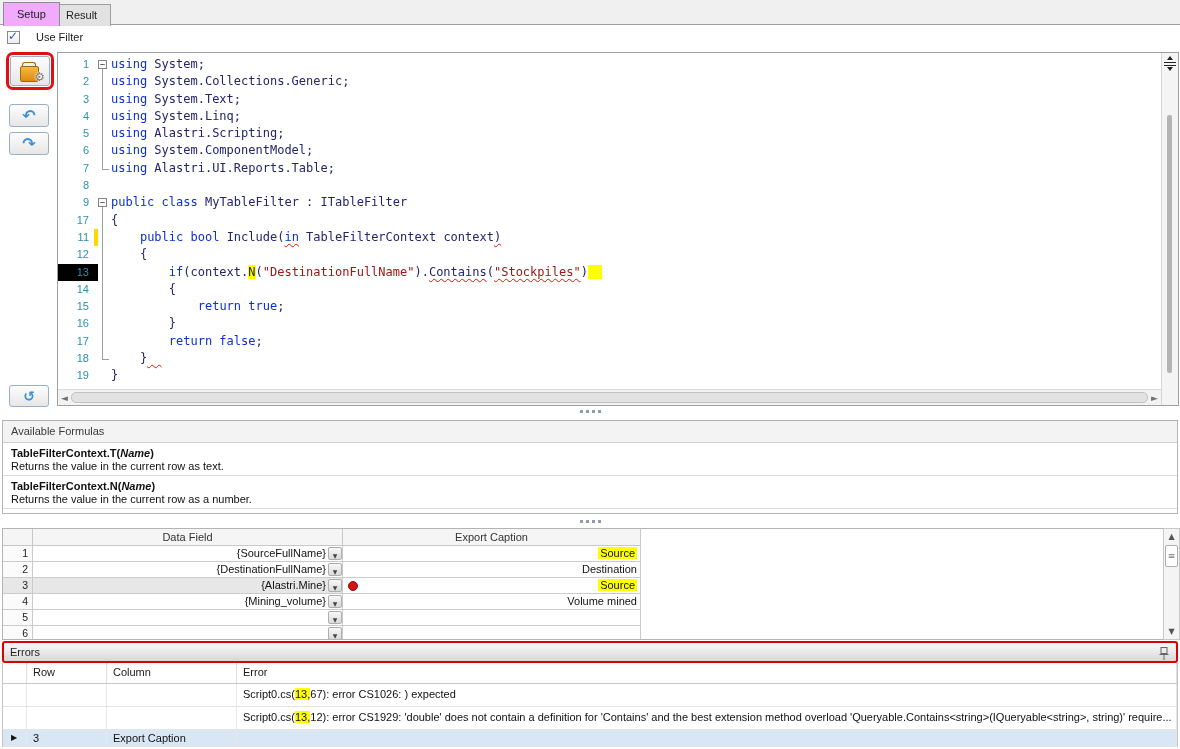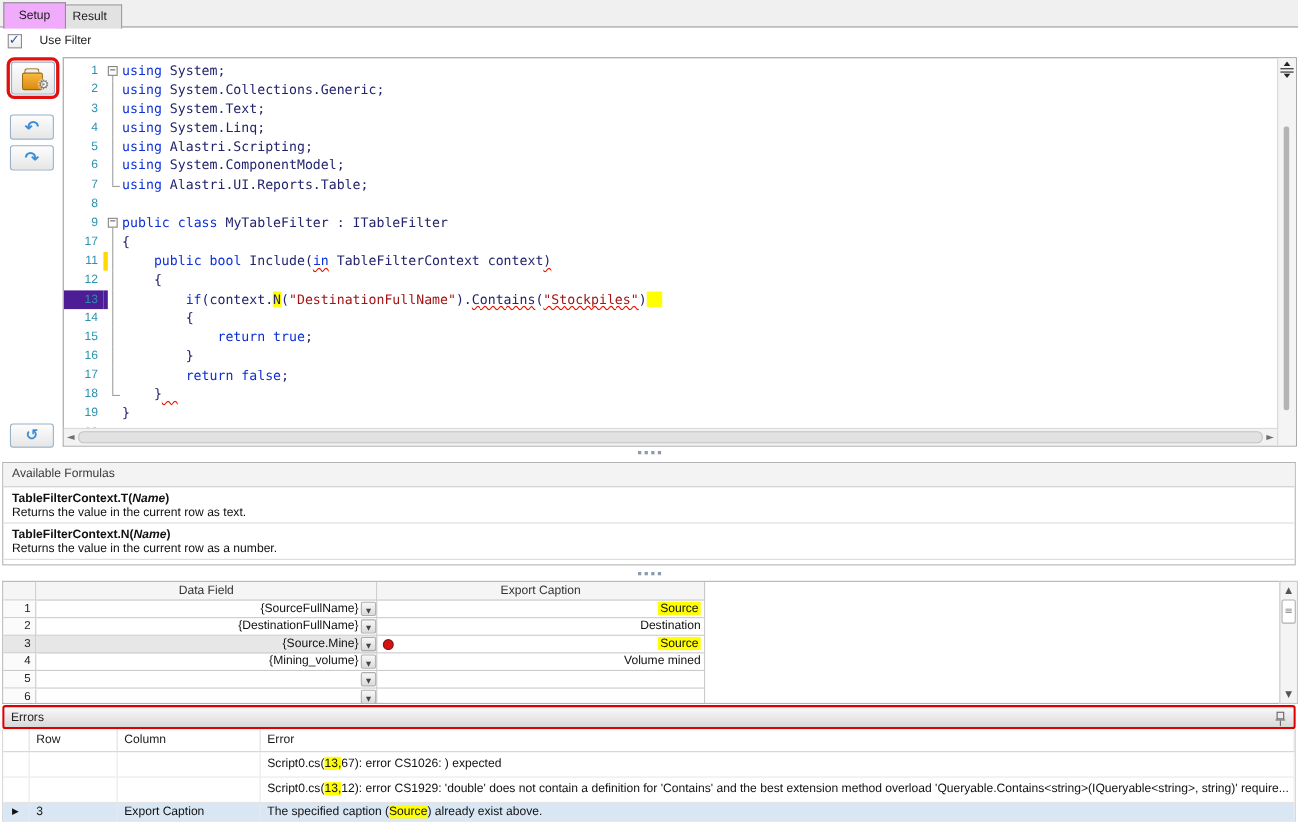--- a/index.html
+++ b/index.html
@@ -38,21 +38,21 @@
   .arrow-ic{font-family:"DejaVu Sans",sans-serif;font-size:16px;color:#3f8fd6;font-weight:bold;line-height:1;}
 
   
   .editor{position:absolute;left:57px;top:52px;width:1122px;height:354px;box-sizing:border-box;
           border:1px solid #a0a0a0;background:#ffffff;}
   .lines{position:absolute;left:0;top:0;width:1103px;height:336px;overflow:hidden;padding-top:3px;box-sizing:border-box;}
   .cline{display:flex;height:17.3px;align-items:stretch;}
   .ln{width:36px;text-align:right;padding-right:5px;box-sizing:border-box;color:#2b91af;
       font-size:11px;line-height:17.3px;flex:none;}
   .mark{width:4px;flex:none;}
-  .num-hl{background:#4c1d95;}
+  .num-hl{background:#000000;}
   .mark-hl{background:#ffd800;}
   .fold{width:13px;flex:none;position:relative;}
   .fold-box{position:absolute;left:0;top:4px;width:9px;height:9px;box-sizing:border-box;border:1px solid #848484;
       background:#fcfcfc;font-size:9px;line-height:7px;text-align:center;color:#333;
       font-family:"DejaVu Sans Mono",monospace;z-index:2;}
   .fold-v,.fold-vb{position:absolute;left:4px;top:0;bottom:0;width:1px;background:#9f9f9f;}
   .fold-vb{top:13px;}
   .fold-l{position:absolute;left:4px;top:0;height:9px;width:1px;background:#9f9f9f;}
   .fold-l::after{content:"";position:absolute;left:0;top:9px;width:7px;height:1px;background:#9f9f9f;}
   .codetext{white-space:pre;font-family:"DejaVu Sans Mono",monospace;font-size:12px;line-height:17.3px;}
@@ -394,21 +394,21 @@
         <div class="g-row">
           <div class="c0">2</div>
           <div class="cf">{DestinationFullName}</div>
           <div class="cdd">
             <div class="ddbtn"><span>▼</span></div>
           </div>
           <div class="cc"><span>Destination</span></div>
         </div>
         <div class="g-row sel">
           <div class="c0">3</div>
-          <div class="cf">{Source.Mine}</div>
+          <div class="cf">{Alastri.Mine}</div>
           <div class="cdd">
             <div class="ddbtn"><span>▼</span></div>
           </div>
           <div class="cc"><span class="err-dot"></span><span class="cap-hl">Source</span></div>
         </div>
         <div class="g-row">
           <div class="c0">4</div>
           <div class="cf">{Mining_volume}</div>
           <div class="cdd">
             <div class="ddbtn"><span>▼</span></div>
@@ -467,19 +467,18 @@
           <div class="e-row" style="height: 22px; line-height: 21px;">
             <div class="e-c0 e-ind"></div>
             <div class="e-c1"></div>
             <div class="e-c2"></div>
             <div class="e-c3"><span>Script0.cs(</span><span class="e-hl">13,</span><span>12): error CS1929: 'double' does not contain a definition for 'Contains' and the best extension method overload 'Queryable.Contains&lt;string&gt;(IQueryable&lt;string&gt;, string)' require...</span></div>
           </div>
           <div class="e-row sel" style="height: 16px; line-height: 16px;">
             <div class="e-c0 e-ind">▶</div>
             <div class="e-c1">3</div>
             <div class="e-c2">Export Caption</div>
-            <div class="e-c3"><span>The specified caption (</span><span class="e-hl">Source</span><span>) already exist above.</span></div>
           </div>
         </div>
     </div>
   </div>
 
 </div>
 
 </body></html>

